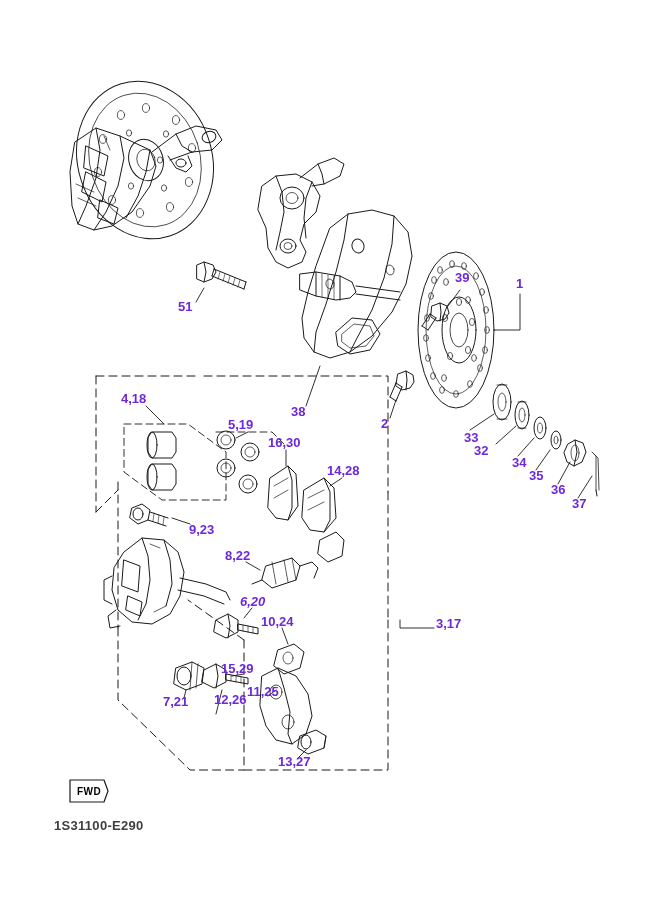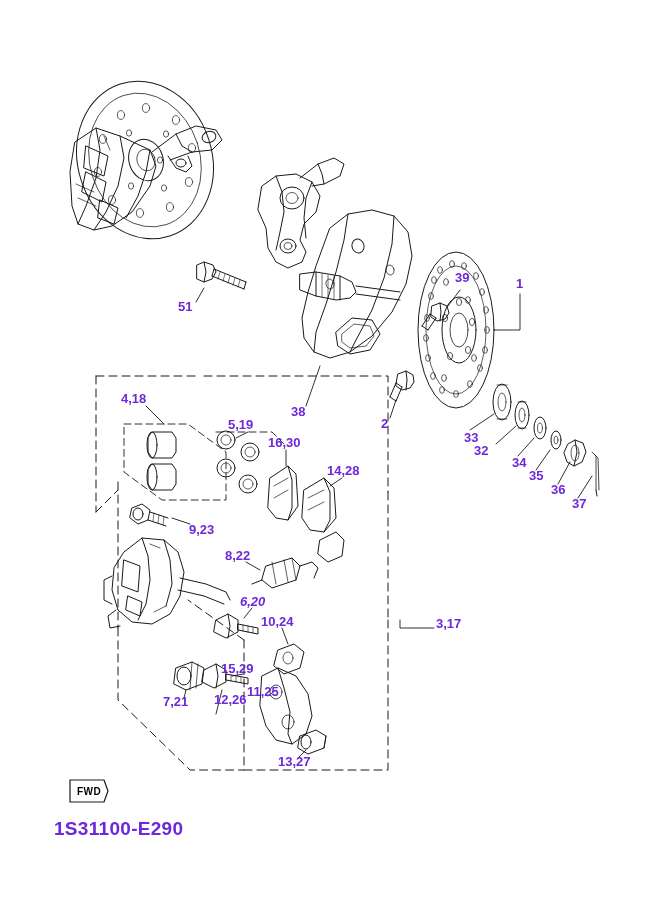--- a/index.html
+++ b/index.html
@@ -33,24 +33,24 @@
     font-weight: bold;
     color: #6d28d9;
     white-space: nowrap;
     line-height: 1;
   }
   .dwg-code {
     position: absolute;
     left: 54px;
     top: 818px;
     font-family: "Liberation Sans", sans-serif;
-    font-size: 19px;
+    font-size: 13px;
     font-weight: bold;
     letter-spacing: 0.3px;
-    color: #6d28d9;
+    color: #404040;
   }
   .fwd-box {
     position: absolute;
     left: 70px;
     top: 780px;
     width: 38px;
     height: 30px;
   }
   .fwd-box .fwd-text {
     position: absolute;

